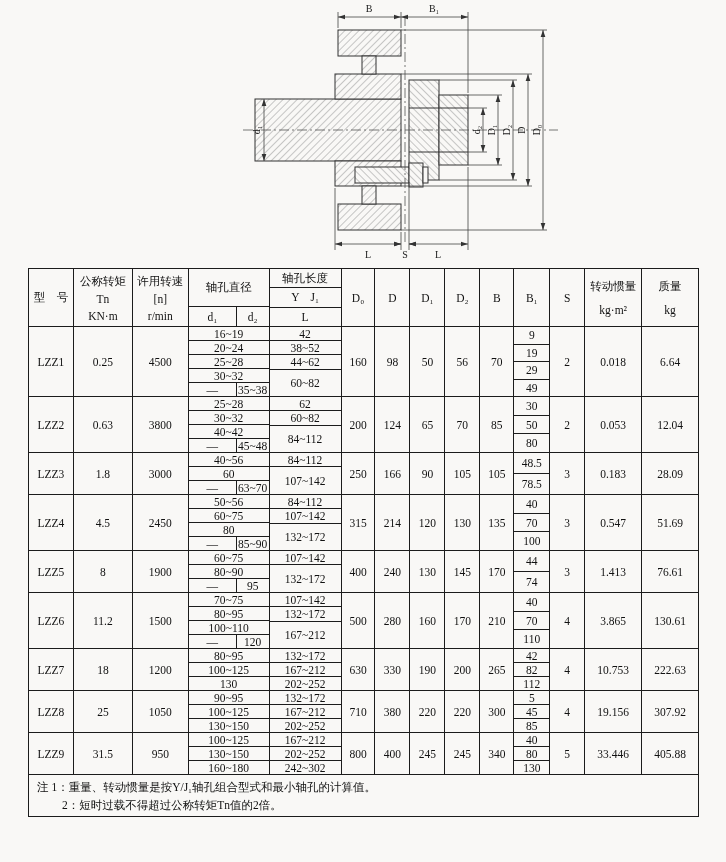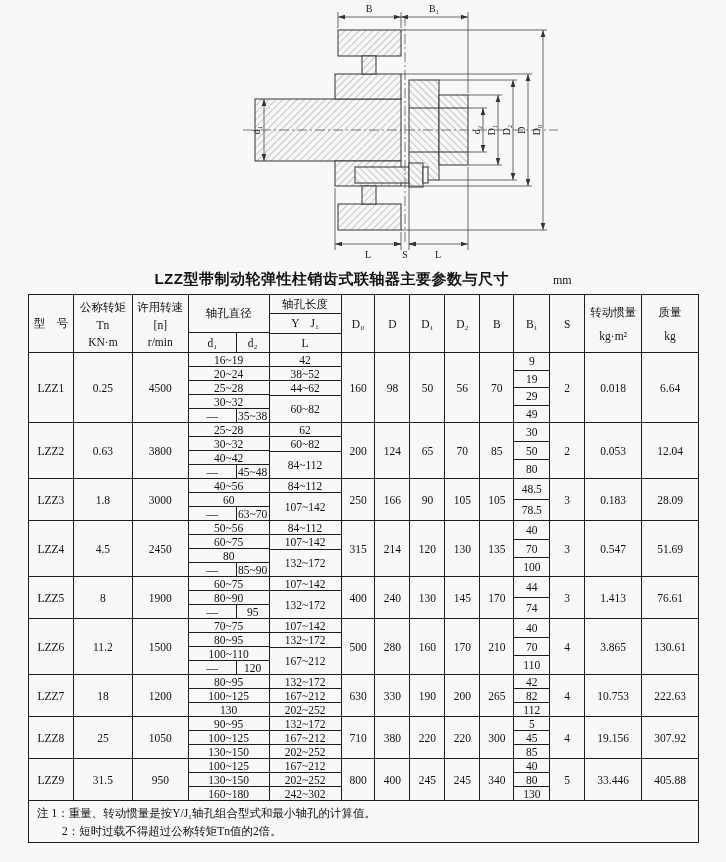--- a/index.html
+++ b/index.html
@@ -119,20 +119,16 @@
       <text x="495" y="130" transform="rotate(-90 495 130)">D₁</text>
       <text x="510" y="130" transform="rotate(-90 510 130)">D₂</text>
       <text x="525" y="130" transform="rotate(-90 525 130)">D</text>
       <text x="540" y="130" transform="rotate(-90 540 130)">D₀</text>
       <text x="368" y="258">L</text>
       <text x="405" y="258">S</text>
       <text x="438" y="258">L</text>
     </g>
   </svg>
 
-  <div class="title-row">
-    <div class="title">LZZ型带制动轮弹性柱销齿式联轴器主要参数与尺寸</div>
-    <div class="unit">mm</div>
-  </div>
 
   <div class="tbl" id="tbl"><div class="tr" style="height: 57px;"><div class="center" style="width: 44px;">型　号</div><div class="stack" style="width: 59px;"><div>公称转矩</div><div>Tn</div><div>KN·m</div></div><div class="stack" style="width: 56px;"><div>许用转速</div><div>[n]</div><div>r/min</div></div><div class="vcol" style="width: 81px;"><div class="sub center" style="flex: 2 1 0%;">轴孔直径</div><div class="sub hrow" style="flex: 1 1 0%;"><div class="splitL center" style="width: 48px;">d₁</div><div class="splitR center">d₂</div></div></div><div class="vcol" style="width: 72px;"><div class="sub center">轴孔长度</div><div class="sub center">Y　J₁</div><div class="sub center">L</div></div><div class="center" style="width: 34px;">D₀</div><div class="center" style="width: 35px;">D</div><div class="center" style="width: 35px;">D₁</div><div class="center" style="width: 35px;">D₂</div><div class="center" style="width: 34px;">B</div><div class="center" style="width: 36px;">B₁</div><div class="center" style="width: 35px;">S</div><div class="stack" style="width: 57px;"><div>转动惯量</div><div>kg·m²</div></div><div class="stack" style="width: 57px;"><div>质量</div><div>kg</div></div></div><div class="tr" style="height: 70px;"><div class="center" style="width: 44px;">LZZ1</div><div class="center" style="width: 59px;">0.25</div><div class="center" style="width: 56px;">4500</div><div class="vcol" style="width: 81px;"><div class="sub center">16~19</div><div class="sub center">20~24</div><div class="sub center">25~28</div><div class="sub center">30~32</div><div class="sub hrow"><div class="splitL center" style="width: 48px;">—</div><div class="splitR center">35~38</div></div></div><div class="vcol" style="width: 72px;"><div class="sub center" style="flex: 1 1 0%;">42</div><div class="sub center" style="flex: 1 1 0%;">38~52</div><div class="sub center" style="flex: 1 1 0%;">44~62</div><div class="sub center" style="flex: 2 1 0%;">60~82</div></div><div class="center" style="width: 34px;">160</div><div class="center" style="width: 35px;">98</div><div class="center" style="width: 35px;">50</div><div class="center" style="width: 35px;">56</div><div class="center" style="width: 34px;">70</div><div class="vcol" style="width: 36px;"><div class="sub center">9</div><div class="sub center">19</div><div class="sub center">29</div><div class="sub center">49</div></div><div class="center" style="width: 35px;">2</div><div class="center" style="width: 57px;">0.018</div><div class="center" style="width: 57px;">6.64</div></div><div class="tr" style="height: 56px;"><div class="center" style="width: 44px;">LZZ2</div><div class="center" style="width: 59px;">0.63</div><div class="center" style="width: 56px;">3800</div><div class="vcol" style="width: 81px;"><div class="sub center">25~28</div><div class="sub center">30~32</div><div class="sub center">40~42</div><div class="sub hrow"><div class="splitL center" style="width: 48px;">—</div><div class="splitR center">45~48</div></div></div><div class="vcol" style="width: 72px;"><div class="sub center" style="flex: 1 1 0%;">62</div><div class="sub center" style="flex: 1 1 0%;">60~82</div><div class="sub center" style="flex: 2 1 0%;">84~112</div></div><div class="center" style="width: 34px;">200</div><div class="center" style="width: 35px;">124</div><div class="center" style="width: 35px;">65</div><div class="center" style="width: 35px;">70</div><div class="center" style="width: 34px;">85</div><div class="vcol" style="width: 36px;"><div class="sub center">30</div><div class="sub center">50</div><div class="sub center">80</div></div><div class="center" style="width: 35px;">2</div><div class="center" style="width: 57px;">0.053</div><div class="center" style="width: 57px;">12.04</div></div><div class="tr" style="height: 42px;"><div class="center" style="width: 44px;">LZZ3</div><div class="center" style="width: 59px;">1.8</div><div class="center" style="width: 56px;">3000</div><div class="vcol" style="width: 81px;"><div class="sub center">40~56</div><div class="sub center">60</div><div class="sub hrow"><div class="splitL center" style="width: 48px;">—</div><div class="splitR center">63~70</div></div></div><div class="vcol" style="width: 72px;"><div class="sub center" style="flex: 1 1 0%;">84~112</div><div class="sub center" style="flex: 2 1 0%;">107~142</div></div><div class="center" style="width: 34px;">250</div><div class="center" style="width: 35px;">166</div><div class="center" style="width: 35px;">90</div><div class="center" style="width: 35px;">105</div><div class="center" style="width: 34px;">105</div><div class="vcol" style="width: 36px;"><div class="sub center">48.5</div><div class="sub center">78.5</div></div><div class="center" style="width: 35px;">3</div><div class="center" style="width: 57px;">0.183</div><div class="center" style="width: 57px;">28.09</div></div><div class="tr" style="height: 56px;"><div class="center" style="width: 44px;">LZZ4</div><div class="center" style="width: 59px;">4.5</div><div class="center" style="width: 56px;">2450</div><div class="vcol" style="width: 81px;"><div class="sub center">50~56</div><div class="sub center">60~75</div><div class="sub center">80</div><div class="sub hrow"><div class="splitL center" style="width: 48px;">—</div><div class="splitR center">85~90</div></div></div><div class="vcol" style="width: 72px;"><div class="sub center" style="flex: 1 1 0%;">84~112</div><div class="sub center" style="flex: 1 1 0%;">107~142</div><div class="sub center" style="flex: 2 1 0%;">132~172</div></div><div class="center" style="width: 34px;">315</div><div class="center" style="width: 35px;">214</div><div class="center" style="width: 35px;">120</div><div class="center" style="width: 35px;">130</div><div class="center" style="width: 34px;">135</div><div class="vcol" style="width: 36px;"><div class="sub center">40</div><div class="sub center">70</div><div class="sub center">100</div></div><div class="center" style="width: 35px;">3</div><div class="center" style="width: 57px;">0.547</div><div class="center" style="width: 57px;">51.69</div></div><div class="tr" style="height: 42px;"><div class="center" style="width: 44px;">LZZ5</div><div class="center" style="width: 59px;">8</div><div class="center" style="width: 56px;">1900</div><div class="vcol" style="width: 81px;"><div class="sub center">60~75</div><div class="sub center">80~90</div><div class="sub hrow"><div class="splitL center" style="width: 48px;">—</div><div class="splitR center">95</div></div></div><div class="vcol" style="width: 72px;"><div class="sub center" style="flex: 1 1 0%;">107~142</div><div class="sub center" style="flex: 2 1 0%;">132~172</div></div><div class="center" style="width: 34px;">400</div><div class="center" style="width: 35px;">240</div><div class="center" style="width: 35px;">130</div><div class="center" style="width: 35px;">145</div><div class="center" style="width: 34px;">170</div><div class="vcol" style="width: 36px;"><div class="sub center">44</div><div class="sub center">74</div></div><div class="center" style="width: 35px;">3</div><div class="center" style="width: 57px;">1.413</div><div class="center" style="width: 57px;">76.61</div></div><div class="tr" style="height: 56px;"><div class="center" style="width: 44px;">LZZ6</div><div class="center" style="width: 59px;">11.2</div><div class="center" style="width: 56px;">1500</div><div class="vcol" style="width: 81px;"><div class="sub center">70~75</div><div class="sub center">80~95</div><div class="sub center">100~110</div><div class="sub hrow"><div class="splitL center" style="width: 48px;">—</div><div class="splitR center">120</div></div></div><div class="vcol" style="width: 72px;"><div class="sub center" style="flex: 1 1 0%;">107~142</div><div class="sub center" style="flex: 1 1 0%;">132~172</div><div class="sub center" style="flex: 2 1 0%;">167~212</div></div><div class="center" style="width: 34px;">500</div><div class="center" style="width: 35px;">280</div><div class="center" style="width: 35px;">160</div><div class="center" style="width: 35px;">170</div><div class="center" style="width: 34px;">210</div><div class="vcol" style="width: 36px;"><div class="sub center">40</div><div class="sub center">70</div><div class="sub center">110</div></div><div class="center" style="width: 35px;">4</div><div class="center" style="width: 57px;">3.865</div><div class="center" style="width: 57px;">130.61</div></div><div class="tr" style="height: 42px;"><div class="center" style="width: 44px;">LZZ7</div><div class="center" style="width: 59px;">18</div><div class="center" style="width: 56px;">1200</div><div class="vcol" style="width: 81px;"><div class="sub center">80~95</div><div class="sub center">100~125</div><div class="sub center">130</div></div><div class="vcol" style="width: 72px;"><div class="sub center" style="flex: 1 1 0%;">132~172</div><div class="sub center" style="flex: 1 1 0%;">167~212</div><div class="sub center" style="flex: 1 1 0%;">202~252</div></div><div class="center" style="width: 34px;">630</div><div class="center" style="width: 35px;">330</div><div class="center" style="width: 35px;">190</div><div class="center" style="width: 35px;">200</div><div class="center" style="width: 34px;">265</div><div class="vcol" style="width: 36px;"><div class="sub center">42</div><div class="sub center">82</div><div class="sub center">112</div></div><div class="center" style="width: 35px;">4</div><div class="center" style="width: 57px;">10.753</div><div class="center" style="width: 57px;">222.63</div></div><div class="tr" style="height: 42px;"><div class="center" style="width: 44px;">LZZ8</div><div class="center" style="width: 59px;">25</div><div class="center" style="width: 56px;">1050</div><div class="vcol" style="width: 81px;"><div class="sub center">90~95</div><div class="sub center">100~125</div><div class="sub center">130~150</div></div><div class="vcol" style="width: 72px;"><div class="sub center" style="flex: 1 1 0%;">132~172</div><div class="sub center" style="flex: 1 1 0%;">167~212</div><div class="sub center" style="flex: 1 1 0%;">202~252</div></div><div class="center" style="width: 34px;">710</div><div class="center" style="width: 35px;">380</div><div class="center" style="width: 35px;">220</div><div class="center" style="width: 35px;">220</div><div class="center" style="width: 34px;">300</div><div class="vcol" style="width: 36px;"><div class="sub center">5</div><div class="sub center">45</div><div class="sub center">85</div></div><div class="center" style="width: 35px;">4</div><div class="center" style="width: 57px;">19.156</div><div class="center" style="width: 57px;">307.92</div></div><div class="tr" style="height: 42px;"><div class="center" style="width: 44px;">LZZ9</div><div class="center" style="width: 59px;">31.5</div><div class="center" style="width: 56px;">950</div><div class="vcol" style="width: 81px;"><div class="sub center">100~125</div><div class="sub center">130~150</div><div class="sub center">160~180</div></div><div class="vcol" style="width: 72px;"><div class="sub center" style="flex: 1 1 0%;">167~212</div><div class="sub center" style="flex: 1 1 0%;">202~252</div><div class="sub center" style="flex: 1 1 0%;">242~302</div></div><div class="center" style="width: 34px;">800</div><div class="center" style="width: 35px;">400</div><div class="center" style="width: 35px;">245</div><div class="center" style="width: 35px;">245</div><div class="center" style="width: 34px;">340</div><div class="vcol" style="width: 36px;"><div class="sub center">40</div><div class="sub center">80</div><div class="sub center">130</div></div><div class="center" style="width: 35px;">5</div><div class="center" style="width: 57px;">33.446</div><div class="center" style="width: 57px;">405.88</div></div><div class="tr" style="height: 42px;"><div class="notes-cell"><div>注 1：重量、转动惯量是按Y/J₁轴孔组合型式和最小轴孔的计算值。</div><div class="indent2">2：短时过载不得超过公称转矩Tn值的2倍。</div></div></div></div>
 
 </div>
 
 </body></html>

